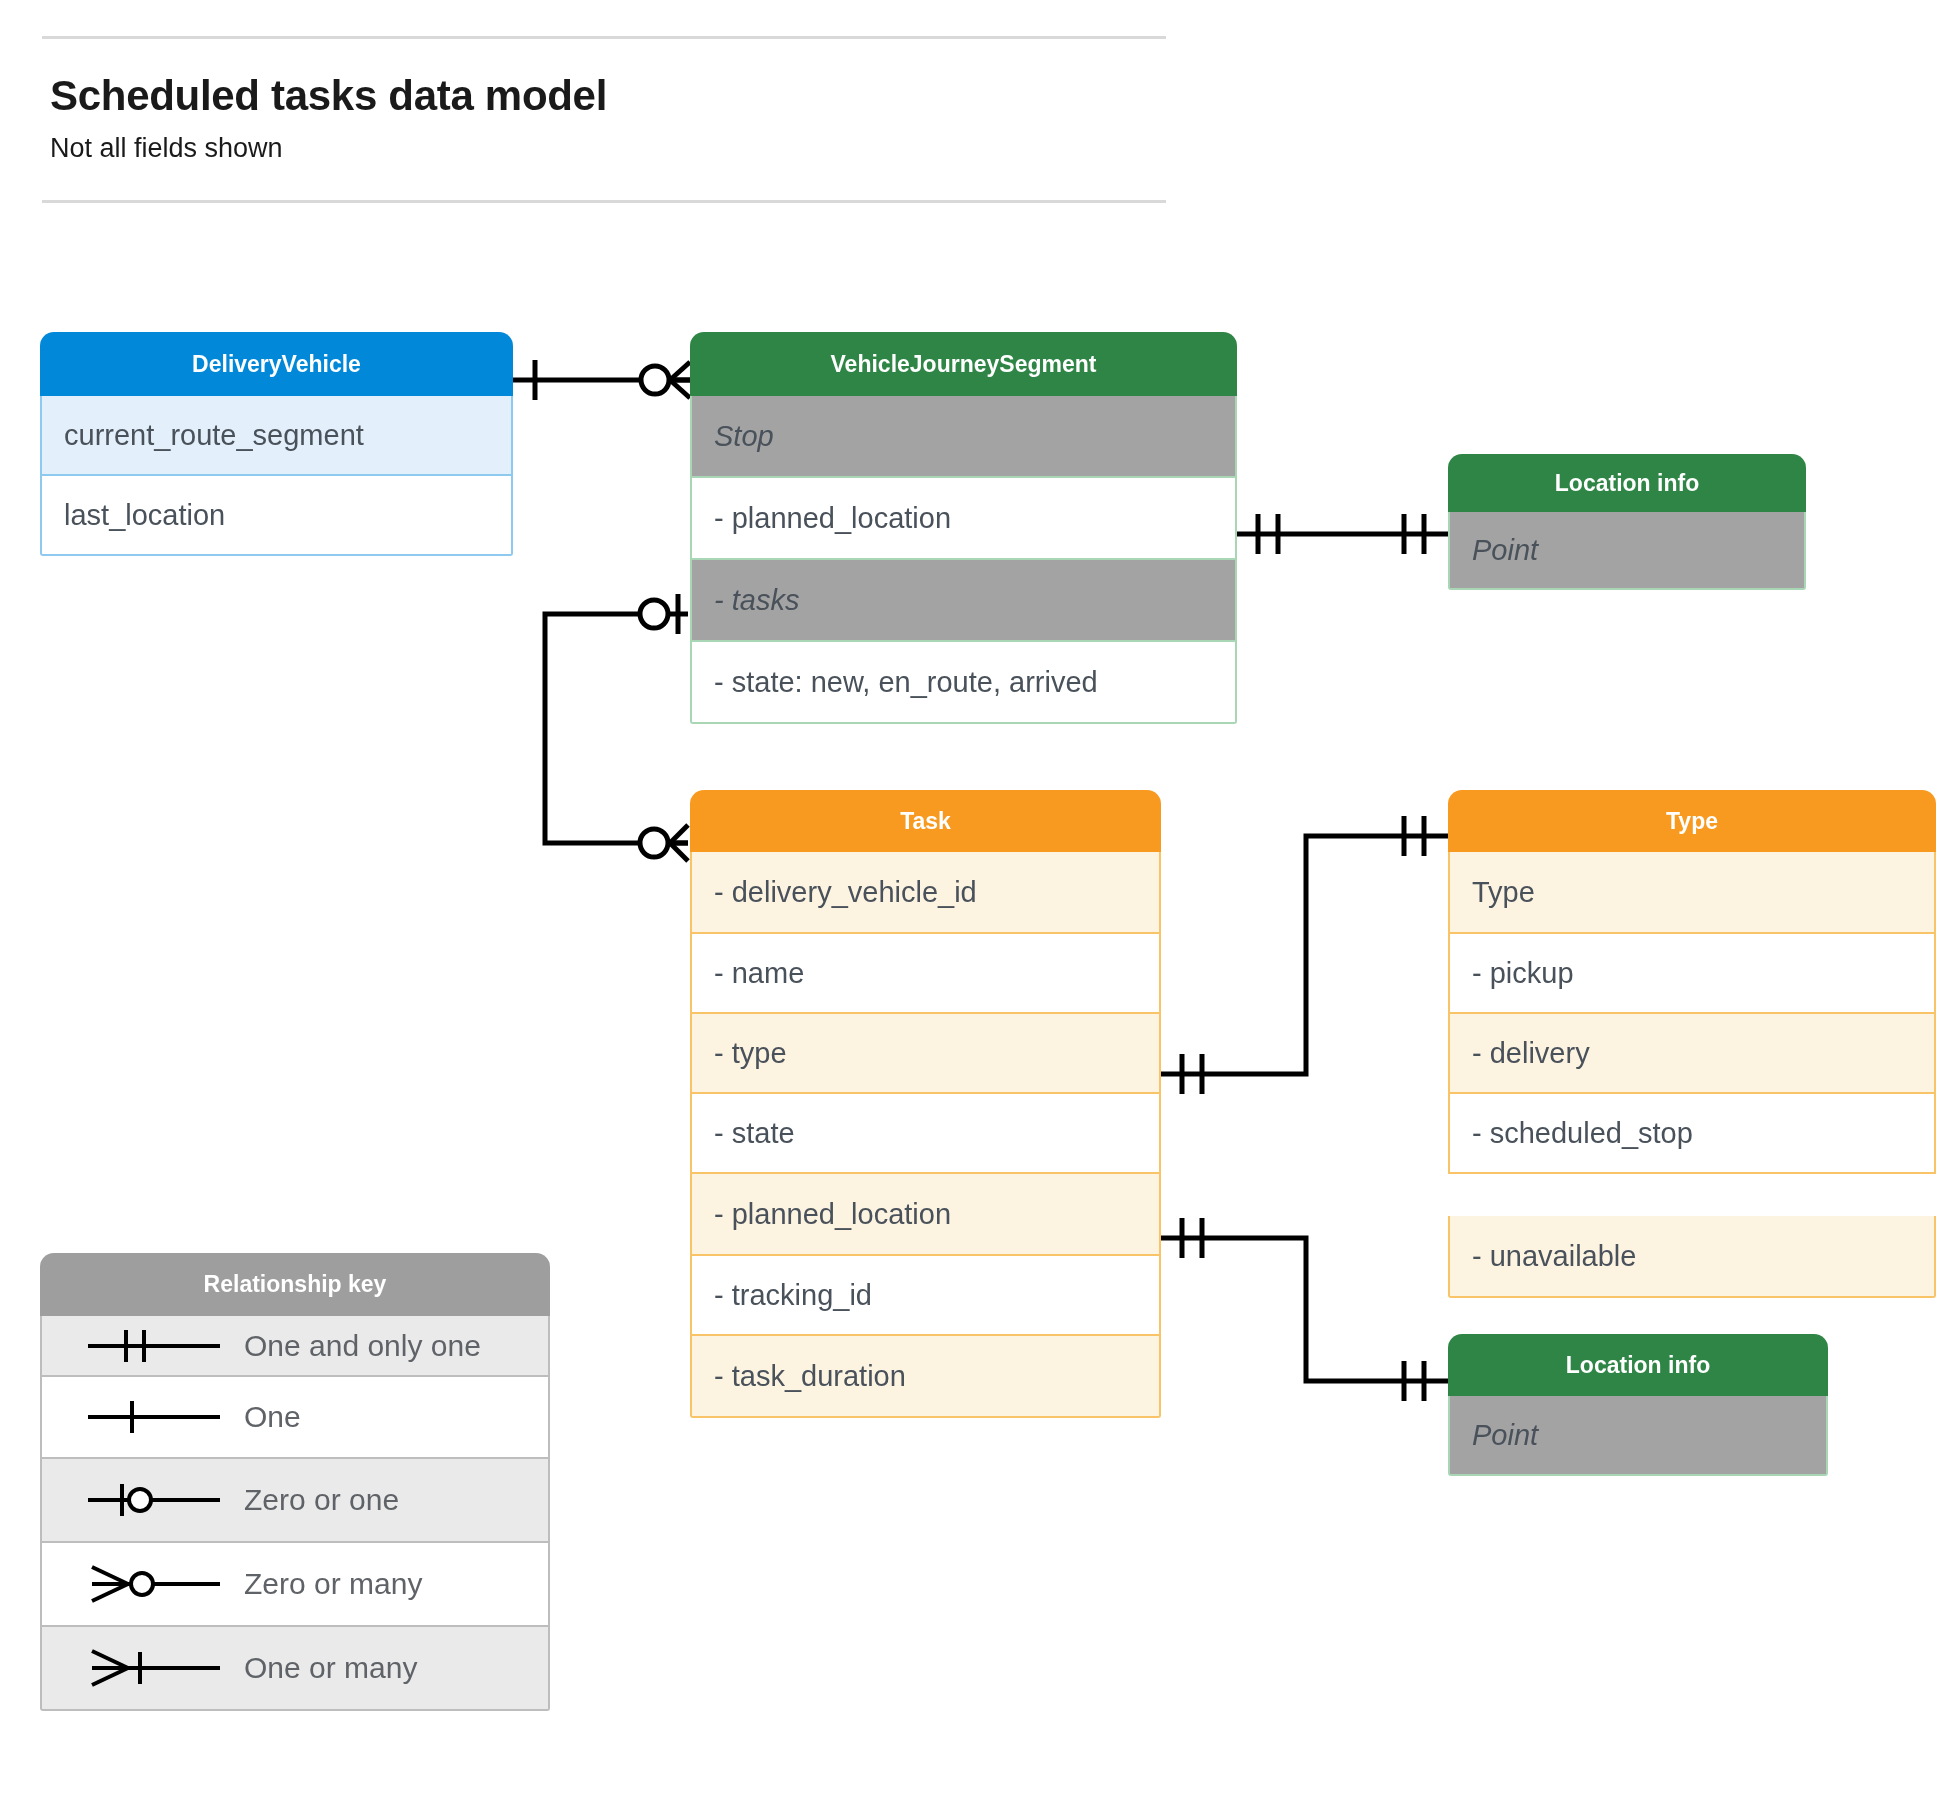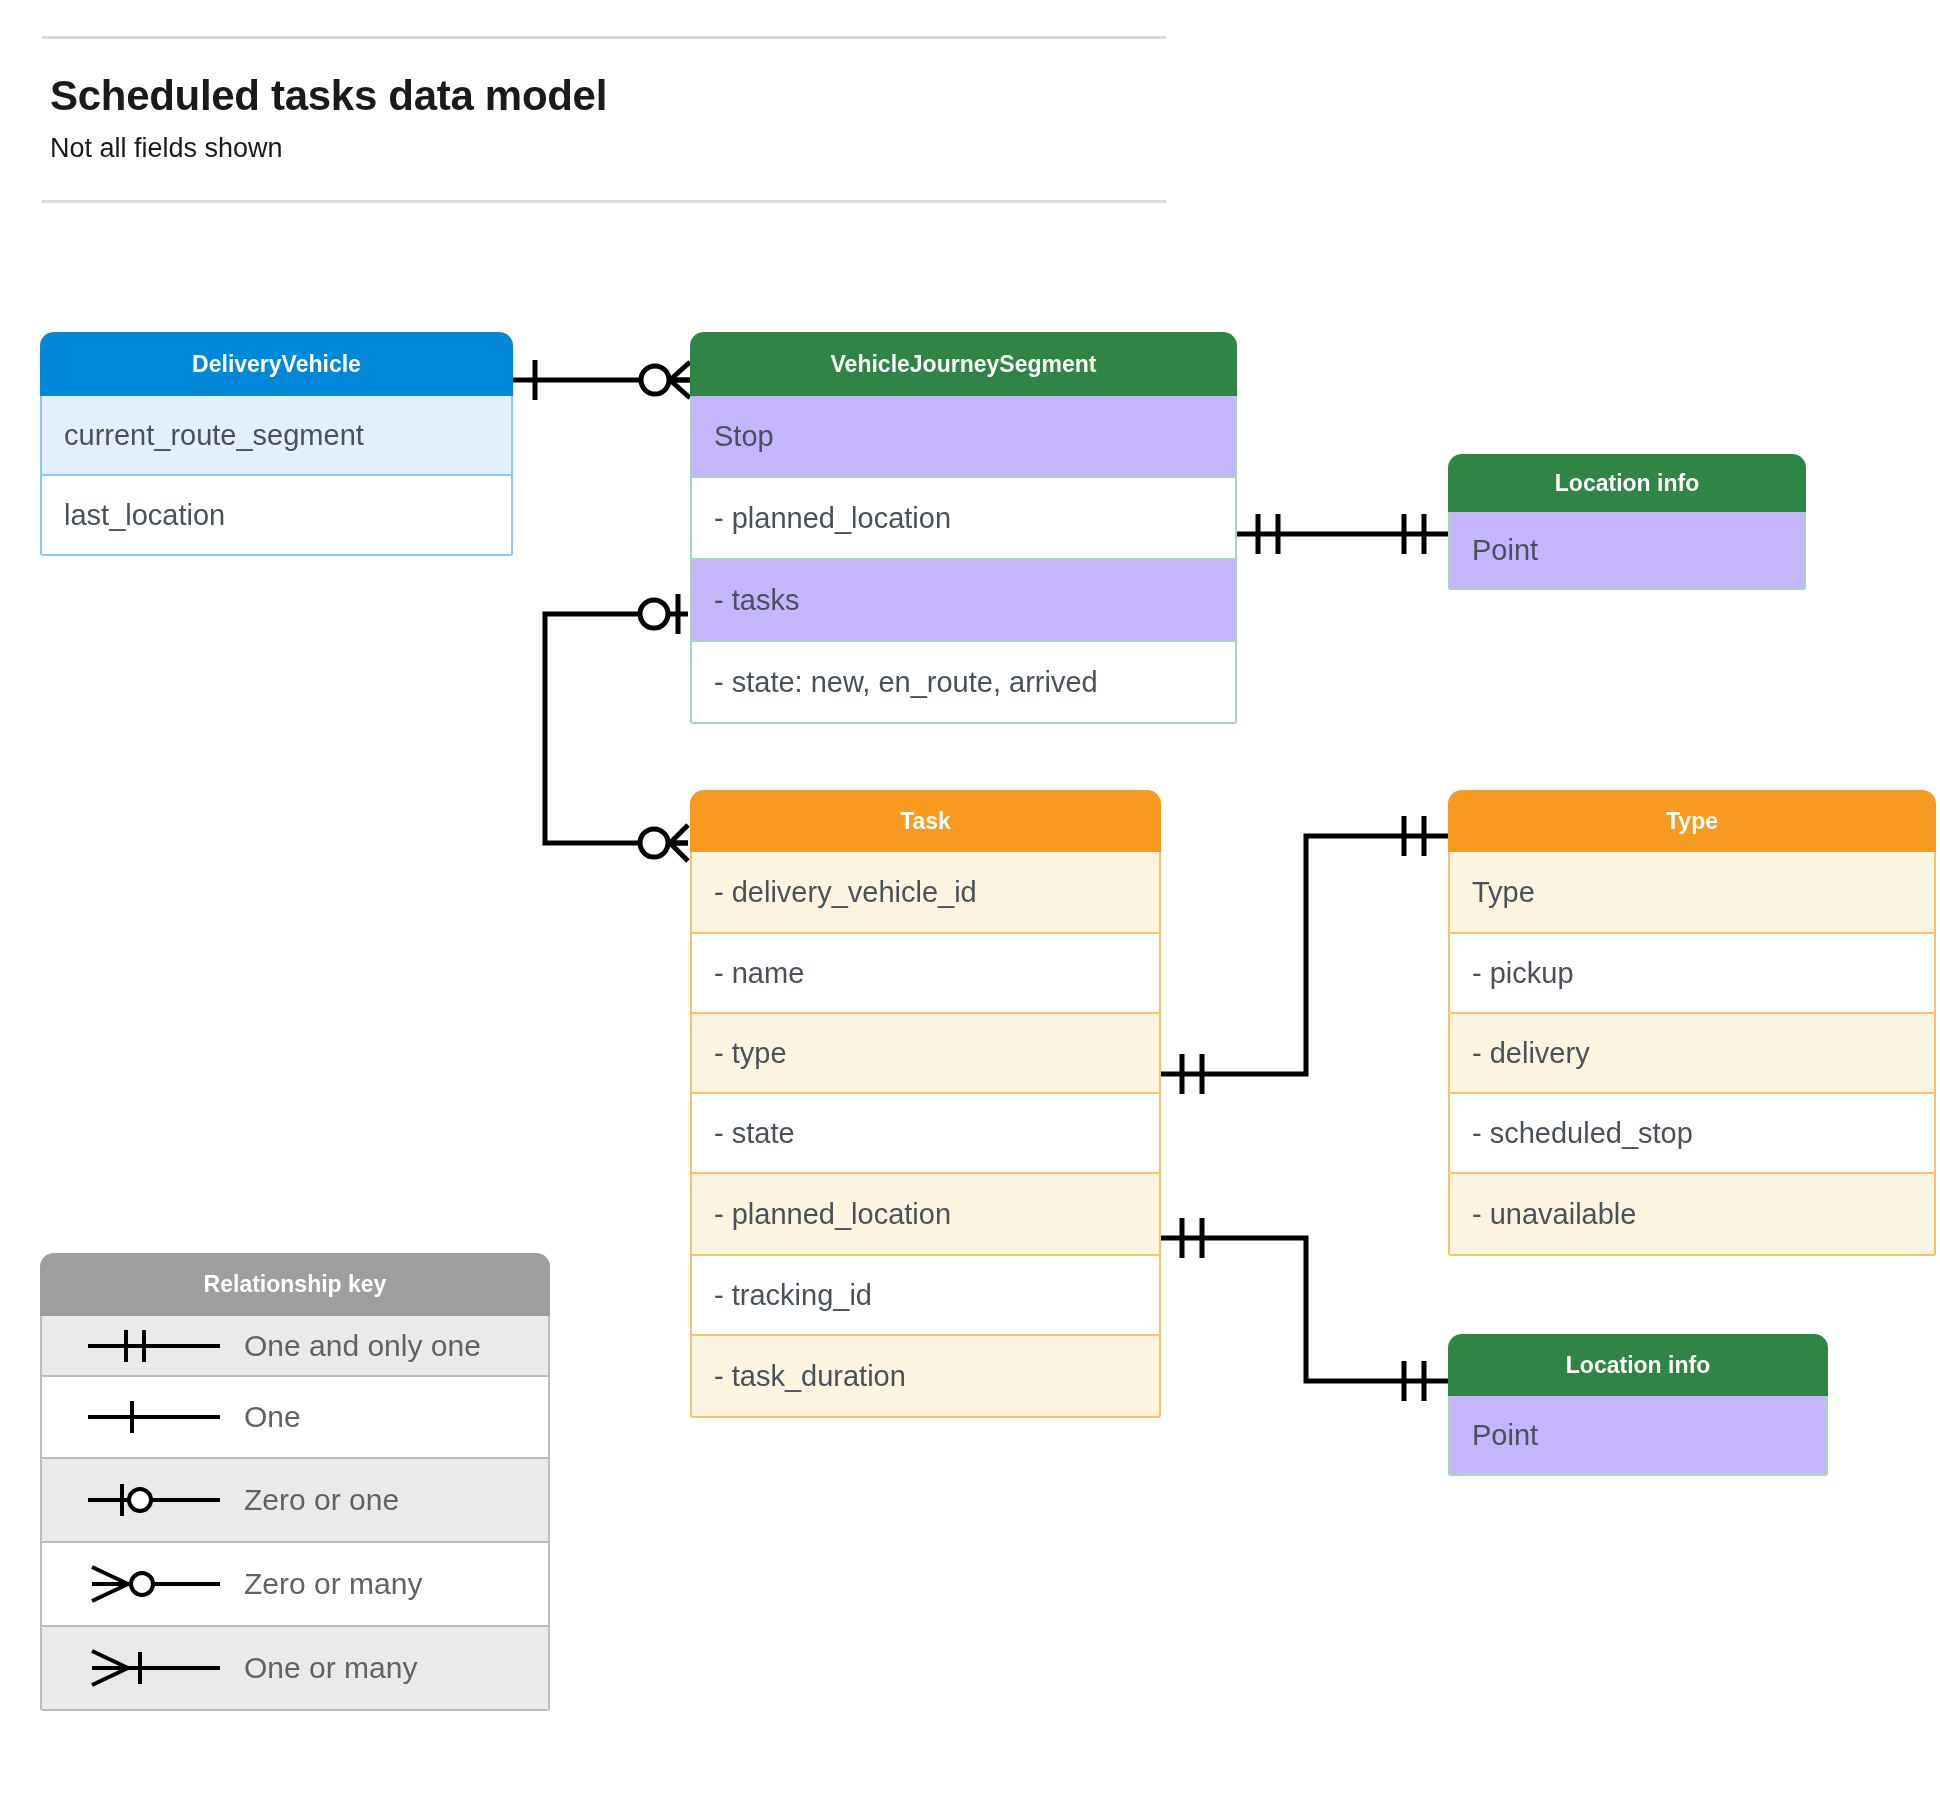--- a/index.html
+++ b/index.html
@@ -44,21 +44,21 @@
   }
   .entity .row.last{border-radius:0 0 3px 3px;}
 
   
   .t-blue .hdr{background:#0288d8;}
   .t-blue .row{border-color:#8ec9ef;background:#ffffff;}
   .t-blue .row.alt{background:#e3f0fb;}
   
   .t-green .hdr{background:#2e8545;}
   .t-green .row{border-color:#a9d7b6;background:#ffffff;}
-  .t-green .row.alt{background:#c4b5fd;}
+  .t-green .row.alt{background:#a3a3a3;font-style:italic;}
   
   .t-orange .hdr{background:#f89a20;}
   .t-orange .row{border-color:#f9c367;background:#ffffff;}
   .t-orange .row.alt{background:#fdf3e1;}
   
   .t-grey .hdr{background:#9e9e9e;}
   .t-grey .row{border-color:#bdbdbd;background:#ffffff;}
   .t-grey .row.alt{background:#eaeaea;}
 
   
@@ -150,21 +150,21 @@
     <div class="row" style="height:80px;">- tracking_id</div>
     <div class="row alt last" style="height:82px;">- task_duration</div>
   </div>
 
   <div class="entity t-orange" style="left:1448px;top:790px;width:488px;">
     <div class="hdr" style="height:62px;">Type</div>
     <div class="row alt" style="height:82px;">Type</div>
     <div class="row" style="height:80px;">-   pickup</div>
     <div class="row alt" style="height:80px;">-   delivery</div>
     <div class="row" style="height:80px;">-   scheduled_stop</div>
-    <div class="row alt last" style="height:82px;">-   unavailable</div>
+    <div class="row alt last" style="height:82px;margin-top:42px;">-   unavailable</div>
   </div>
 
   <div class="entity t-green" style="left:1448px;top:1334px;width:380px;">
     <div class="hdr" style="height:62px;">Location info</div>
     <div class="row alt last" style="height:80px;">Point</div>
   </div>
 
   <div class="entity t-grey" style="left:40px;top:1253px;width:510px;">
     <div class="hdr" style="height:63px;">Relationship key</div>
 

